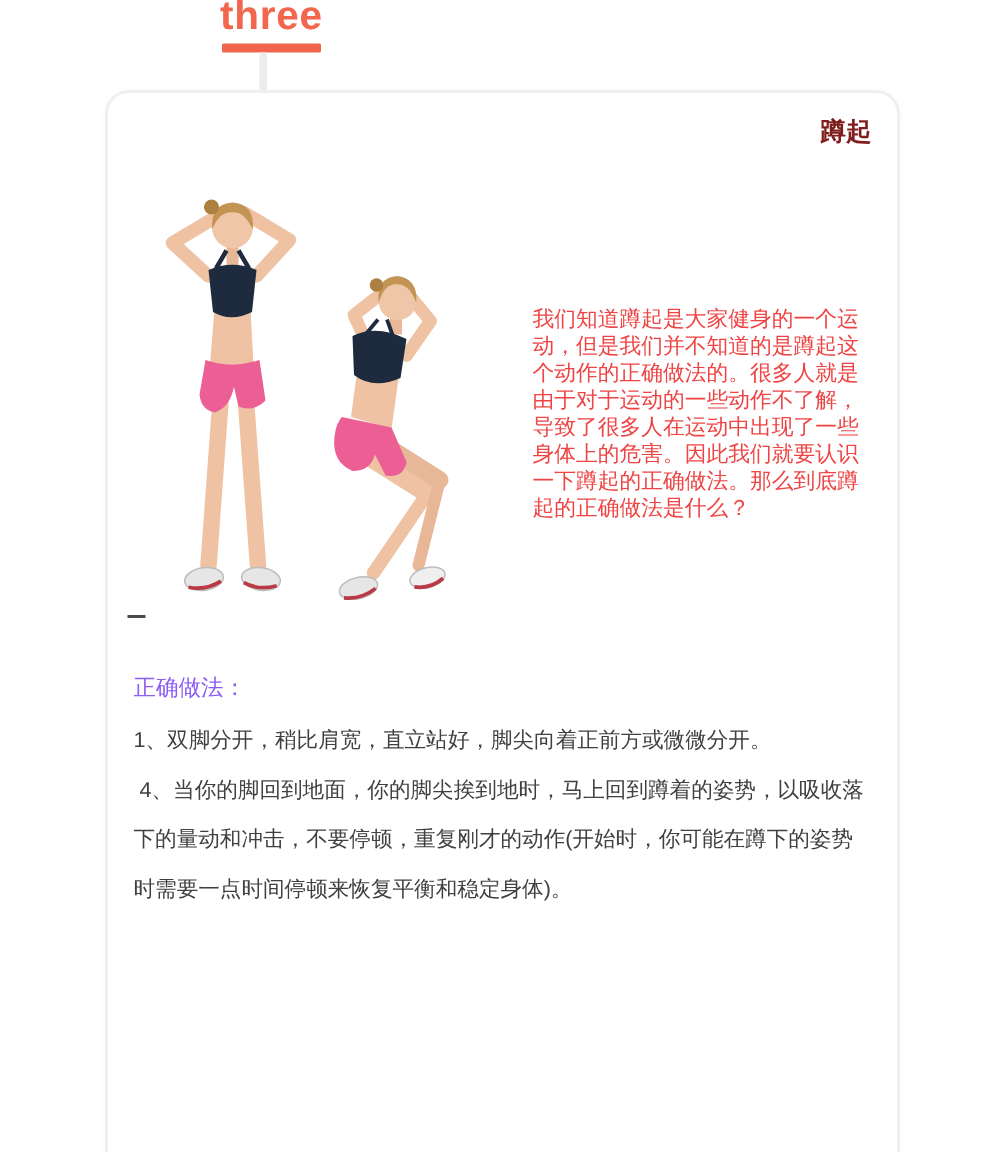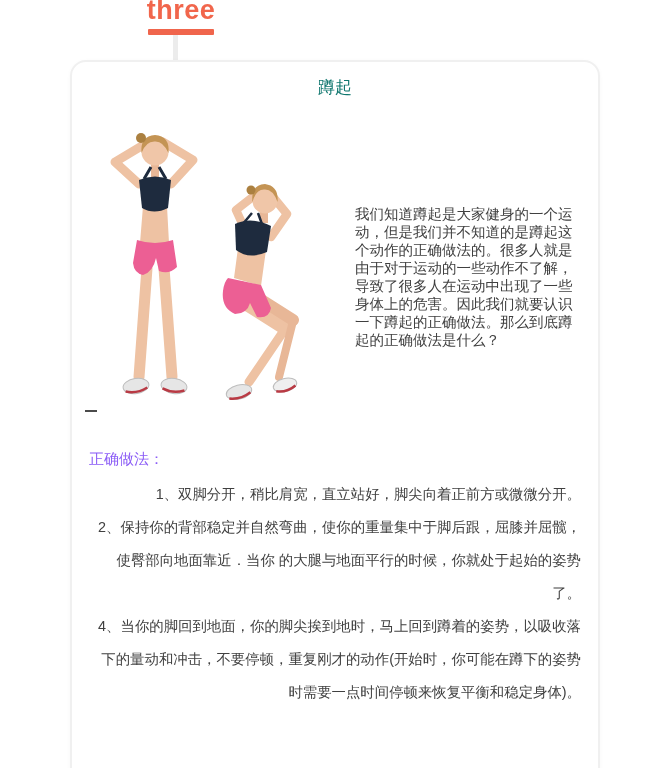--- a/index.html
+++ b/index.html
@@ -23,41 +23,42 @@
     background:#ececec;
   }
   
   .card{
     position:absolute;left:70px;top:60px;width:530px;height:730px;
     box-sizing:border-box;border:2px solid #f0f0f0;border-radius:16px;
     background:#ffffff;padding:0 17px;overflow:hidden;
     box-shadow:0 1px 4px rgba(0,0,0,0.03);
   }
   .card-title{
-    padding-top:17px;text-align:center;
-    font-size:17px;font-weight:normal;color:#0f766e;line-height:17px;
+    padding-top:17px;text-align:right;
+    font-size:17px;font-weight:bold;color:#7f1d1d;line-height:17px;
   }
   .hero{display:flex;margin-top:26px;height:295px;}
   .hero-illu{width:254px;height:295px;flex:none;}
   .hero-intro{
     width:225px;margin-left:12px;padding-top:83px;
-    font-size:14.5px;line-height:18px;color:#404040;
+    font-size:14.5px;line-height:18px;color:#ef4444;
     white-space:pre-wrap;
+    font-family:Liberation Mono, monospace;
   }
   .caption-dash{
     position:absolute;left:13px;top:348px;width:12px;height:2px;
     background:#4b4b4b;
   }
   .method-heading{
     margin-top:31px;font-size:15px;color:#8b5cf6;line-height:21px;
   }
   .steps{margin-top:9px;}
   .steps p{
     margin:0;font-size:14.4px;line-height:33px;color:#404040;
-    white-space:pre-wrap;letter-spacing:0;text-align:right;
+    white-space:pre-wrap;letter-spacing:0;
   }
 </style>
 </head>
 <body>
 
 <div class="step-word">three</div>
 <div class="step-bar"></div>
 <div class="connector"></div>
 
 <div class="card">
@@ -131,16 +132,15 @@
     </div>
     <div class="hero-intro">我们知道蹲起是大家健身的一个运动，但是我们并不知道的是蹲起这个动作的正确做法的。很多人就是由于对于运动的一些动作不了解，导致了很多人在运动中出现了一些身体上的危害。因此我们就要认识一下蹲起的正确做法。那么到底蹲起的正确做法是什么？</div>
   </div>
 
   <div class="caption-dash"></div>
 
   <div class="method-heading">正确做法：</div>
 
   <div class="steps">
     <p>1、双脚分开，稍比肩宽，直立站好，脚尖向着正前方或微微分开。</p>
-    <p> 2、保持你的背部稳定并自然弯曲，使你的重量集中于脚后跟，屈膝并屈髋，使臀部向地面靠近．当你 的大腿与地面平行的时候，你就处于起始的姿势了。</p>
     <p> 4、当你的脚回到地面，你的脚尖挨到地时，马上回到蹲着的姿势，以吸收落下的量动和冲击，不要停顿，重复刚才的动作(开始时，你可能在蹲下的姿势时需要一点时间停顿来恢复平衡和稳定身体)。</p>
   </div>
 </div>
 
 </body></html>

